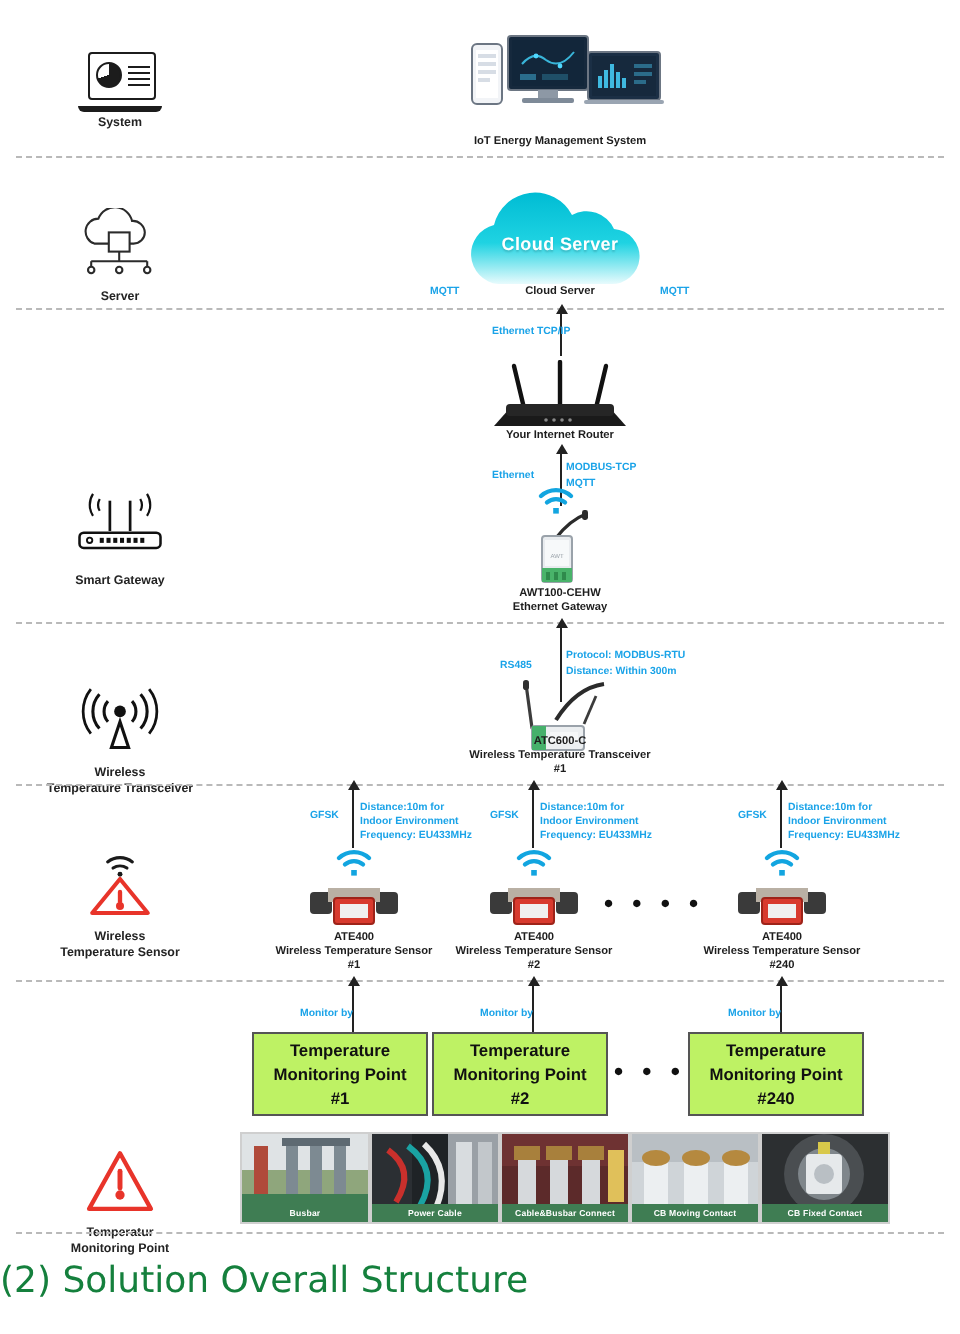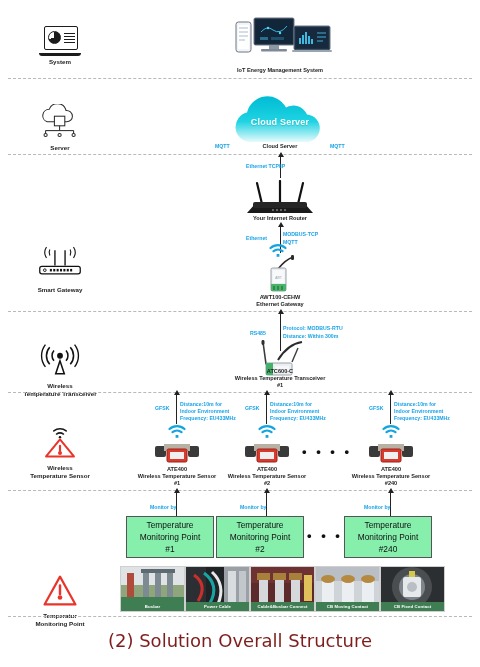--- a/index.html
+++ b/index.html
@@ -54,32 +54,32 @@
   
   .txdev{position:absolute;width:56px;height:40px;}
 
   
   .wifi{position:absolute;width:20px;height:15px;}
 
   
   .sensor{position:absolute;width:46px;height:24px;}
 
   
-  .mpbox{position:absolute;border:1px solid #555;background:#86efac;
-     font-size:8.4px;font-weight:normal;line-height:1.45;text-align:center;
+  .mpbox{position:absolute;border:1px solid #555;background:#bef264;
+     font-size:8.4px;font-weight:bold;line-height:1.45;text-align:center;
      display:flex;align-items:center;justify-content:center;color:#111;}
 
   
   .photo{position:absolute;width:63px;height:44px;overflow:hidden;border:1px solid #cfcfcf;}
   .photo .cap{position:absolute;left:0;bottom:0;width:100%;height:9px;
      background:#3f7d53;color:#fff;font-size:4.3px;font-weight:bold;
      display:flex;align-items:center;justify-content:center;letter-spacing:.1px;}
 
-  .title{position:absolute;width:480px;text-align:center;top:630px;
-     font-size:18px;color:#7f1d1d;font-family:"DejaVu Sans",sans-serif;}
+  .title{position:absolute;width:480px;top:630px;
+     font-size:18px;color:#15803d;font-family:"DejaVu Sans",sans-serif;}
 </style>
 </head>
 <body>
 
 <div class="leftcell" style="top:26px;">
   <div class="laptop">
     <div class="screen"></div>
       <div class="base"></div>
       <div class="pie"></div>
     <div class="ln" style="top:7px;"></div>

